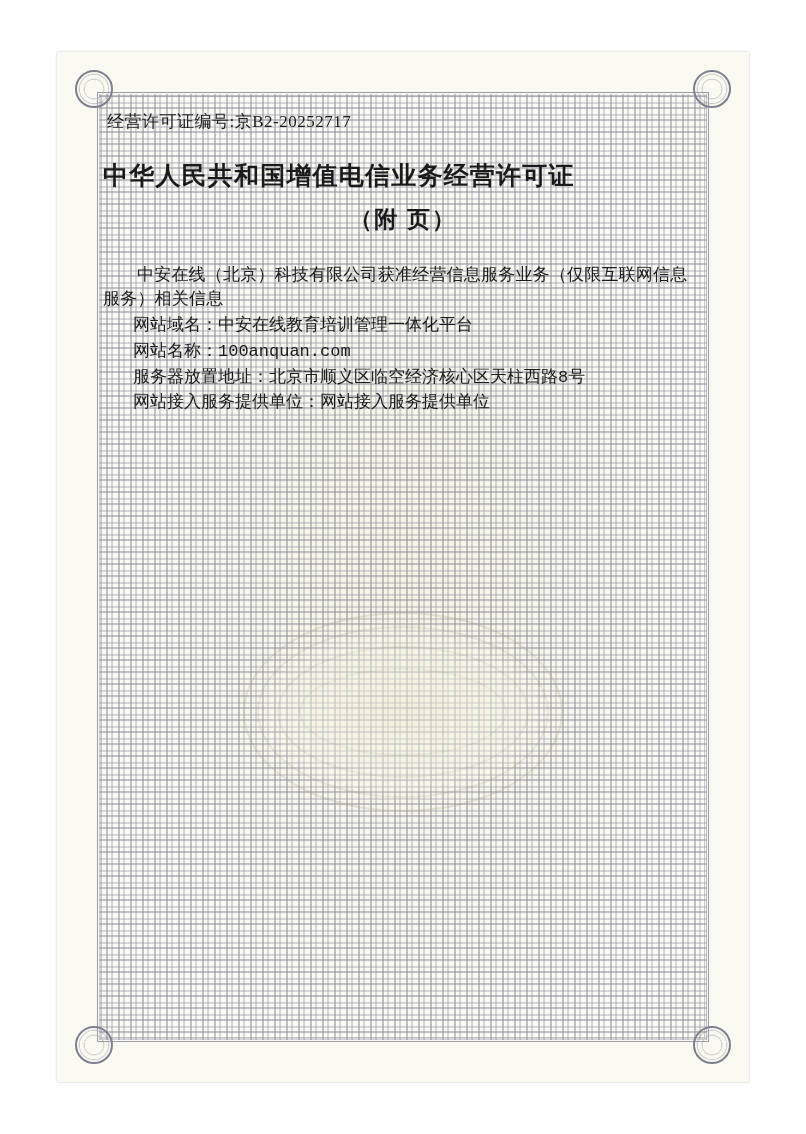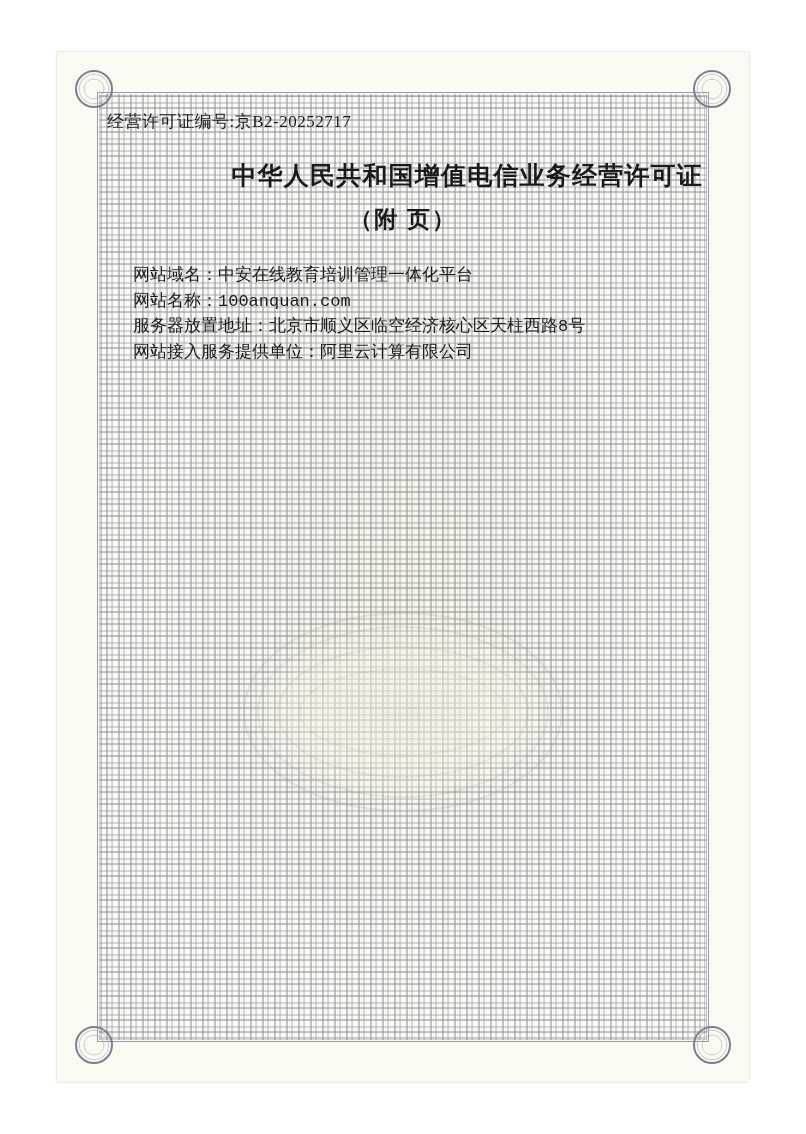--- a/index.html
+++ b/index.html
@@ -139,21 +139,21 @@
   .cert-number {
     font-size: 17px;
     letter-spacing: 0.5px;
     margin-left: 4px;
     margin-bottom: 26px;
     white-space: nowrap;
     border-radius: 9px;
   }
 
   .title-main {
-    text-align: right;
+    text-align: left;
     font-size: 25px;
     font-weight: bold;
     letter-spacing: 1.2px;
     margin-top: 24px;
   }
   .title-sub {
     text-align: center;
     font-size: 23px;
     font-weight: bold;
     letter-spacing: 2px;
@@ -213,37 +213,38 @@
     <div class="content">
 
       <div class="cert-number">经营许可证编号:京B2-20252717</div>
 
       <div class="title-main">中华人民共和国增值电信业务经营许可证</div>
 
       <div class="title-sub">（附  页）</div>
 
       <div class="body-block">
 
+        <div class="body-para">中安在线（北京）科技有限公司获准经营信息服务业务（仅限互联网信息服务）相关信息</div>
 
         <div class="fields">
 
           <div class="field-row">
             <span>网站域名：</span><span class="mono-val">中安在线教育培训管理一体化平台</span>
           </div>
 
           <div class="field-row">
             <span>网站名称：</span><span class="mono-val">100anquan.com</span>
           </div>
 
           <div class="field-row">
             <span>服务器放置地址：</span><span class="mono-val">北京市顺义区临空经济核心区天柱西路8号</span>
           </div>
 
           <div class="field-row">
-            <span>网站接入服务提供单位：</span><span class="mono-val">阿里云计算有限公司</span>
+            <span>网站接入服务提供单位：</span><span class="mono-val">网站接入服务提供单位</span>
           </div>
 
         </div>
       </div>
 
     </div>
   </div>
 </div>
 
 </body></html>

